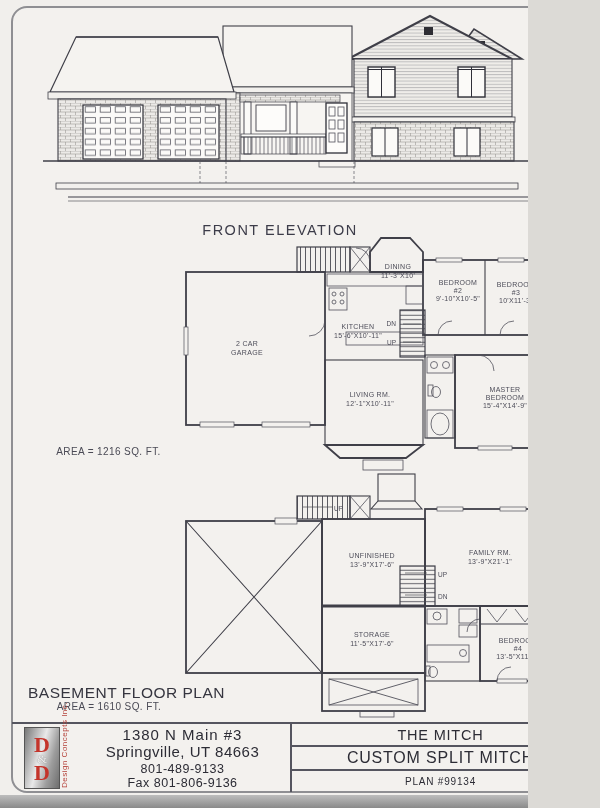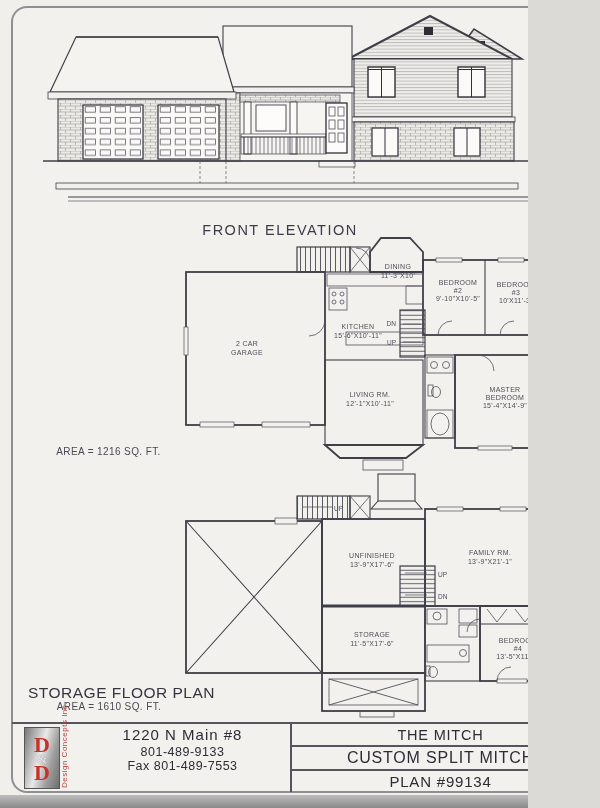--- a/index.html
+++ b/index.html
@@ -36,21 +36,21 @@
         border:1px solid #555;display:flex;flex-direction:column;align-items:center;justify-content:center;}
   .logo .d{font-family:"Liberation Serif",serif;font-size:22px;font-weight:bold;color:#c4342b;line-height:17px;}
   .logo .amp{font-family:"Liberation Serif",serif;font-size:13px;color:#f0f0f0;line-height:11px;text-shadow:0 0 1px #666;}
   .logo-tag{position:absolute;left:48px;top:2px;height:62px;writing-mode:vertical-rl;transform:rotate(180deg);
             font-size:8px;color:#b5423a;letter-spacing:.5px;white-space:nowrap;}
   .f-right{position:absolute;left:280px;top:0;width:297px;height:68px;display:flex;flex-direction:column;}
   .f-row{flex:1;display:flex;align-items:center;justify-content:center;color:#2c2c35;}
   .f-row.b{border-bottom:2px solid #55555f;}
   .t-mitch{font-size:14.5px;letter-spacing:.8px;}
   .t-custom{font-size:16px;letter-spacing:.8px;}
-  .t-plan{font-size:15px;letter-spacing:.8px;}
+  .t-plan{font-size:10px;letter-spacing:.8px;}
 </style>
 </head>
 <body>
 
 <div id="screen">
   <div class="frame"></div>
 
   <svg style="left:38px;top:6px;" width="535" height="202" viewBox="0 0 535 200">
     <defs>
       <pattern id="brick" width="10" height="6" patternUnits="userSpaceOnUse">
@@ -297,35 +297,36 @@
       <text class="rl" x="197" y="177">11'-5"X17'-6"</text>
       <text class="rl" x="343" y="174">BEDROOM</text>
       <text class="rl" x="343" y="182">#4</text>
       <text class="rl" x="343" y="190">13'-5"X11'-4"</text>
       <text class="rs" x="168" y="42" text-anchor="end">UP</text>
       <text class="rs" x="263" y="108">UP</text>
       <text class="rs" x="263" y="130">DN</text>
     </g>
   </svg>
 
-  <div class="h-label planhead" style="left:28px;top:684px;">STORAGE FLOOR PLAN</div>
+  <div class="h-label planhead" style="left:28px;top:684px;">BASEMENT FLOOR PLAN</div>
   <div class="h-label areahead" style="left:28px;top:701px;width:162px;">AREA = 1610 SQ. FT.</div>
 
   <div class="footer">
     <div class="f-left">
       <div class="logo">
         <div class="d">D</div>
         <div class="amp">&amp;</div>
         <div class="d">D</div>
       </div>
       <div class="logo-tag">Design Concepts Inc.</div>
       <div class="addr">
-        <div class="a1">1220 N Main #8</div>
+        <div class="a1">1380 N Main #3</div>
+        <div class="a2">Springville, UT 84663</div>
         <div class="a3">801-489-9133</div>
-        <div class="a4">Fax 801-489-7553</div>
+        <div class="a4">Fax 801-806-9136</div>
       </div>
     </div>
     <div class="f-right">
       <div class="f-row b t-mitch">THE MITCH</div>
       <div class="f-row b t-custom">CUSTOM SPLIT MITCH</div>
       <div class="f-row t-plan">PLAN #99134</div>
     </div>
   </div>
 
   <div class="bottom-strip"></div>

